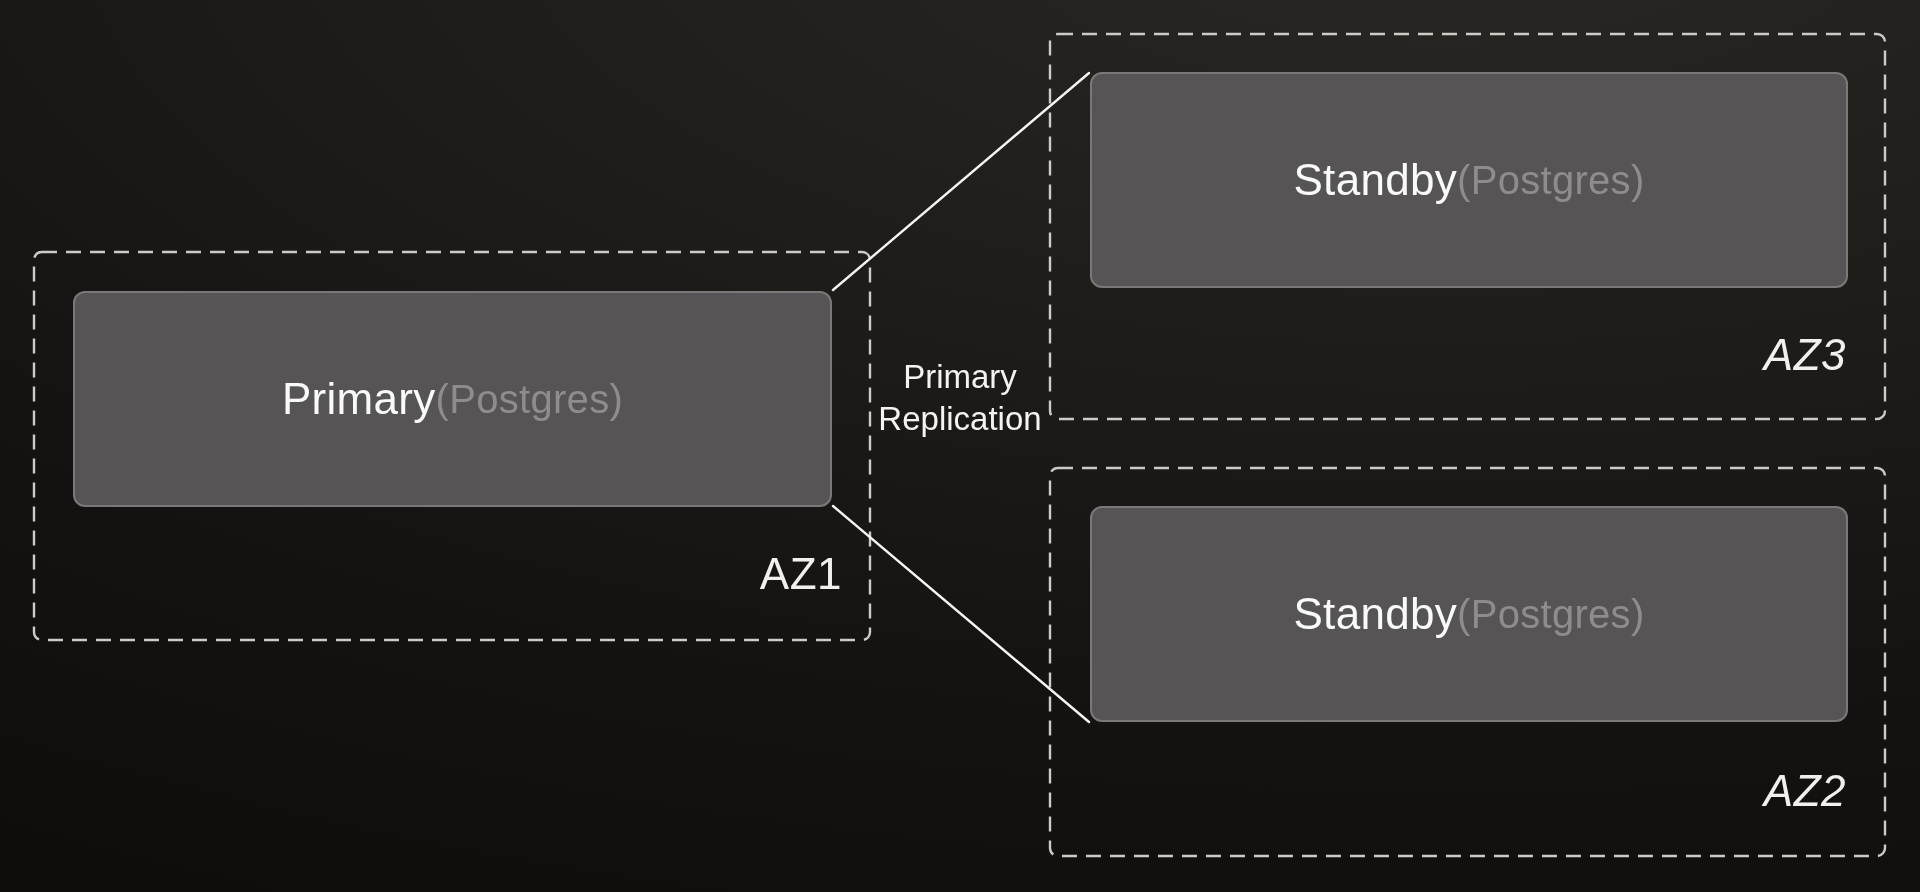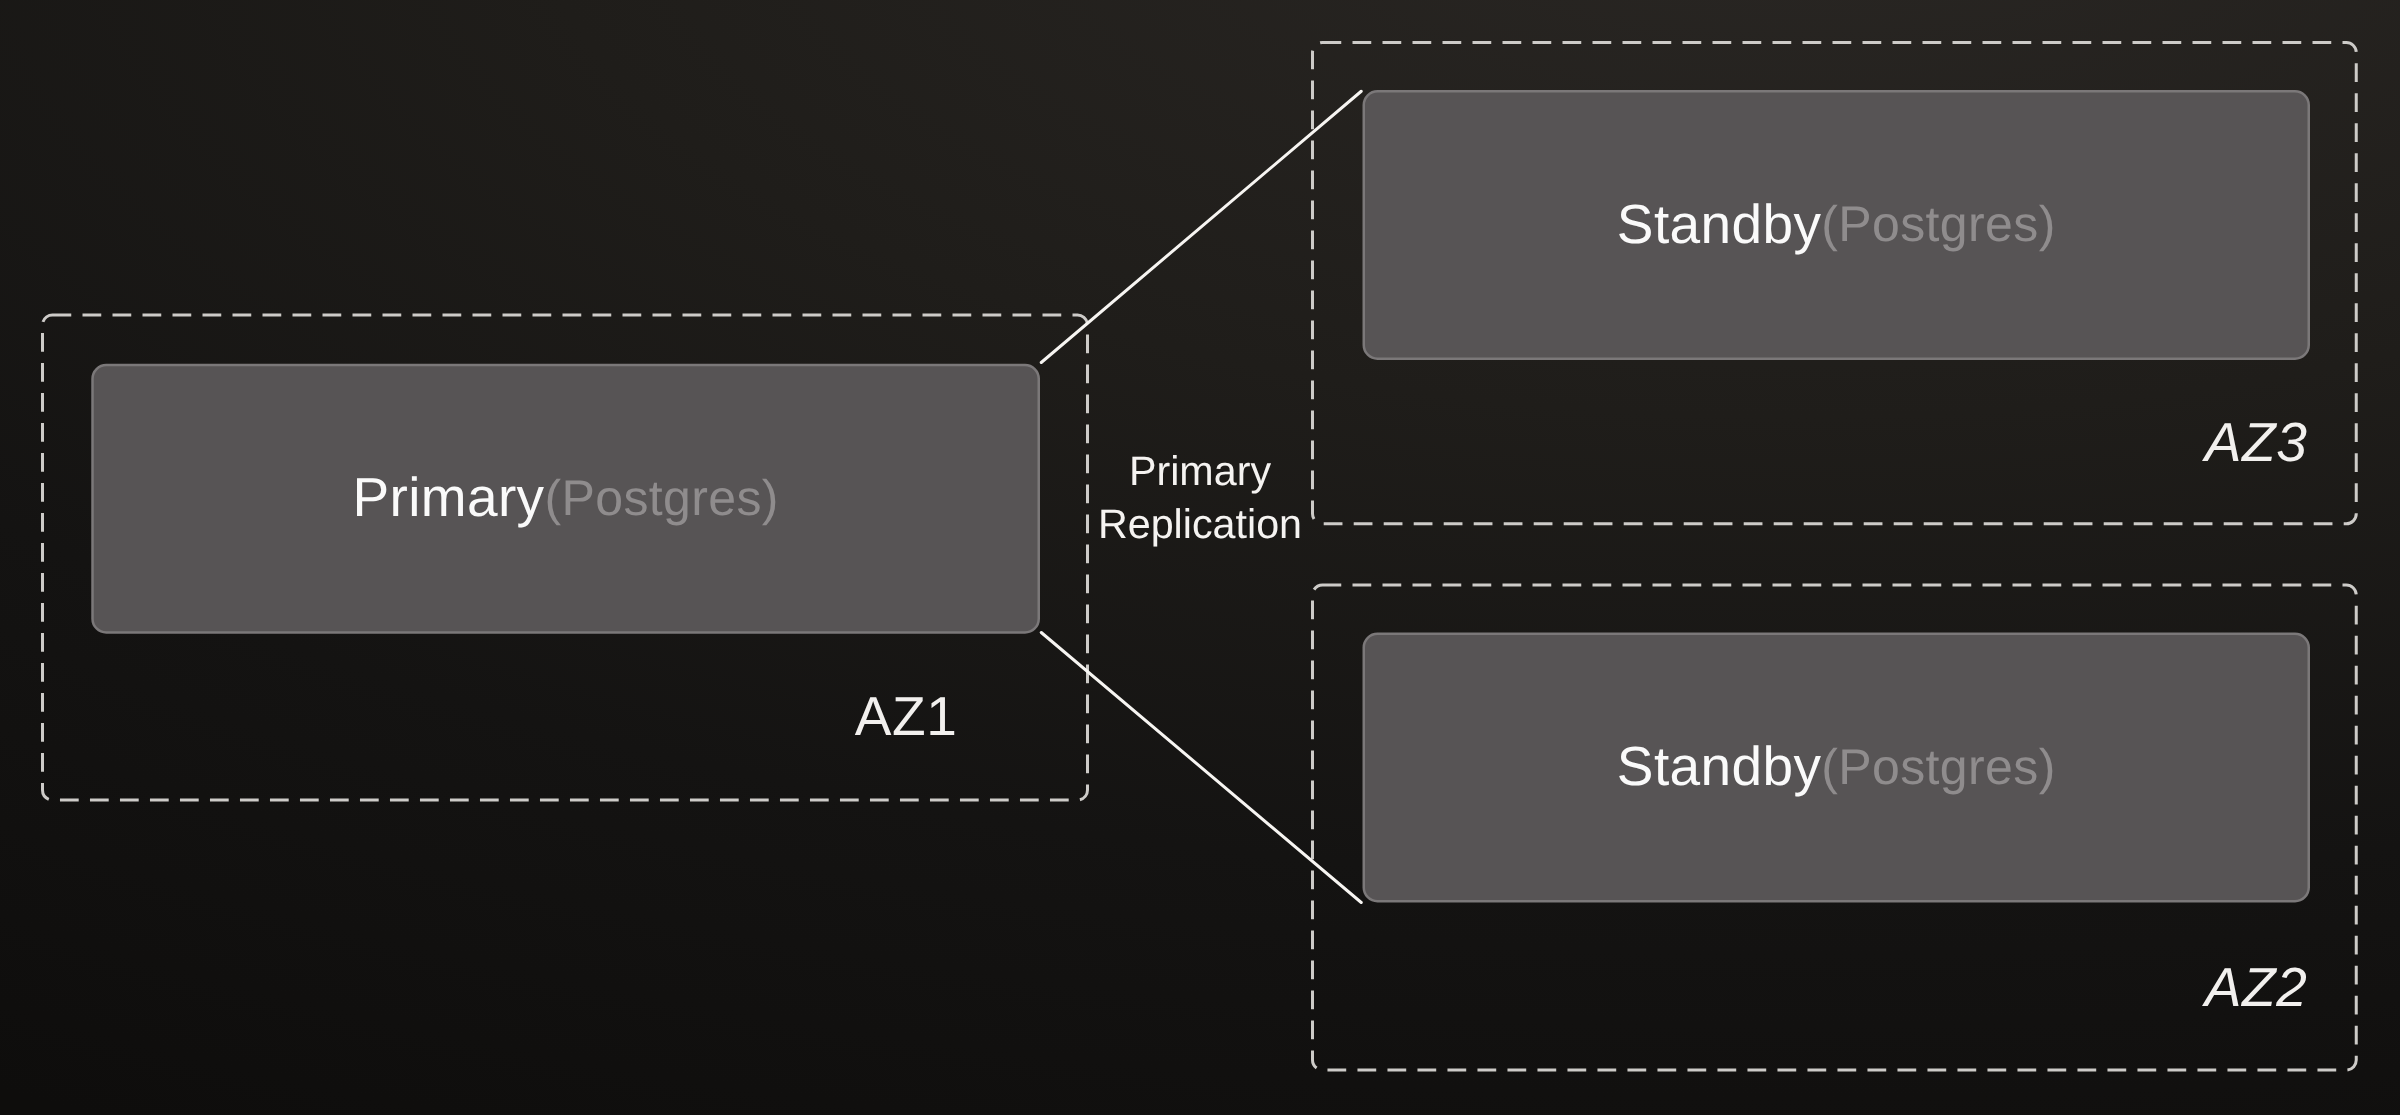--- a/index.html
+++ b/index.html
@@ -61,21 +61,21 @@
   }
   .zone-label {
     position: absolute;
     font-size: 44px;
     line-height: 44px;
     font-weight: 400;
     color: var(--label-text);
     letter-spacing: 0.5px;
     white-space: nowrap;
   }
-  .zone-label-az1 { right: 1154px; top: 552px; }
+  .zone-label-az1 { right: 1078px; top: 552px; }
   .zone-label-az3 { right: 74px;   top: 333px; font-style: italic; }
   .zone-label-az2 { right: 74px;   top: 769px; font-style: italic; }
   .edge-label {
     position: absolute;
     left: 858px;
     top: 356px;
     width: 204px;
     text-align: center;
     font-size: 33px;
     line-height: 42px;

